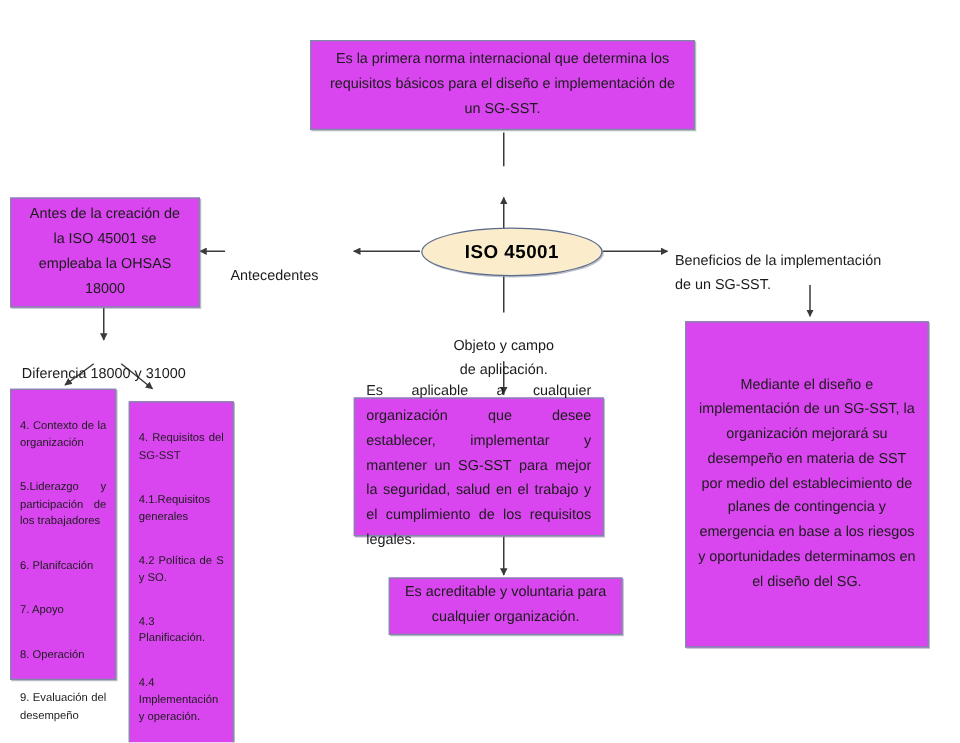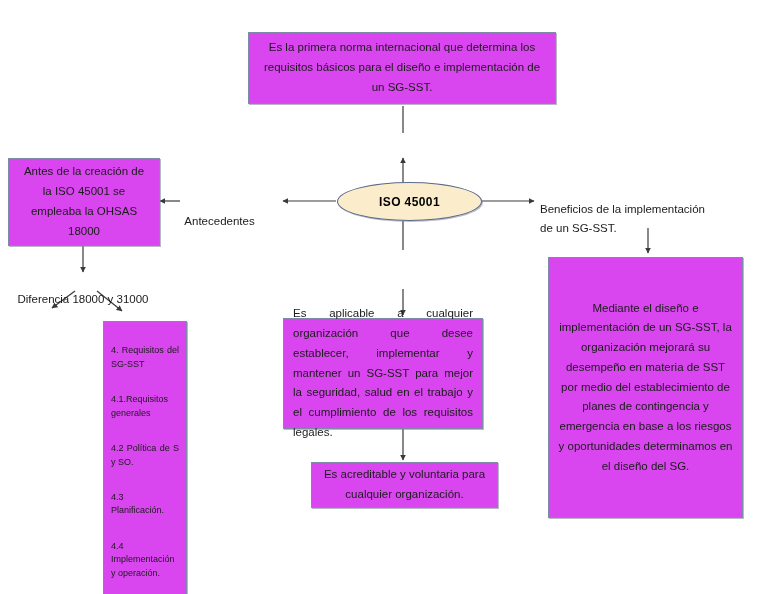--- a/index.html
+++ b/index.html
@@ -76,21 +76,21 @@
     box-sizing: border-box;
     background: #fbeccb;
     border: 1.6px solid #5c6a8c;
     border-radius: 50%;
     display: flex;
     align-items: center;
     justify-content: center;
     box-shadow: 1px 1px 0 rgba(120,130,150,0.5);
   }
   .ellipse .txt {
-    font-size: 12px;
+    font-size: 15px;
     font-weight: bold;
     letter-spacing: 0.4px;
     color: #000000;
   }
 
   .edge-label {
     position: absolute;
     font-size: 11.5px;
     line-height: 1.6;
     color: #1b1b1b;
@@ -142,32 +142,47 @@
 
   <div class="edge-label" style="left:172px; top:194px; width:95px;">
     <span>Antecedentes</span>
   </div>
 
   <div class="edge-label left-al" style="left:540px; top:182px; width:216px;">
     <span>Beneficios  de  la  implementación
 de un SG-SST.</span>
   </div>
 
+  <div class="edge-label" style="left:338px; top:250px; width:130px;">
+    <span>Objeto y  campo
+de aplicación.</span>
+  </div>
 
   <div class="edge-label" style="left:8px; top:272px; width:150px;">
     <span>Diferencia 18000 y 31000</span>
   </div>
 
   <div class="node" style="left:8px; top:158px; width:152px; height:88px;">
     <span class="txt">Antes de la creación de
 la ISO 45001 se
 empleaba la OHSAS
 18000</span>
   </div>
 
+  <div class="node listbox" style="left:8px; top:311px; width:85px; height:233px;">
+    <span class="txt">
+      <span class="li">4. Contexto de la organización</span>
+      <span class="li">5.Liderazgo y participación de los trabajadores</span>
+      <span class="li">6. Planifcación</span>
+      <span class="li">7. Apoyo</span>
+      <span class="li">8. Operación</span>
+      <span class="li">9. Evaluación del desempeño</span>
+      
+    </span>
+  </div>
 
   <div class="node listbox" style="left:103px; top:321px; width:84px; height:280px;">
     <span class="txt">
       <span class="li">4. Requisitos del SG-SST</span>
       <span class="li">4.1.Requisitos generales</span>
       <span class="li">4.2 Política de S y SO.</span>
       <span class="li">4.3 Planificación.</span>
       <span class="li">4.4 Implementación y operación.</span>
       
       

